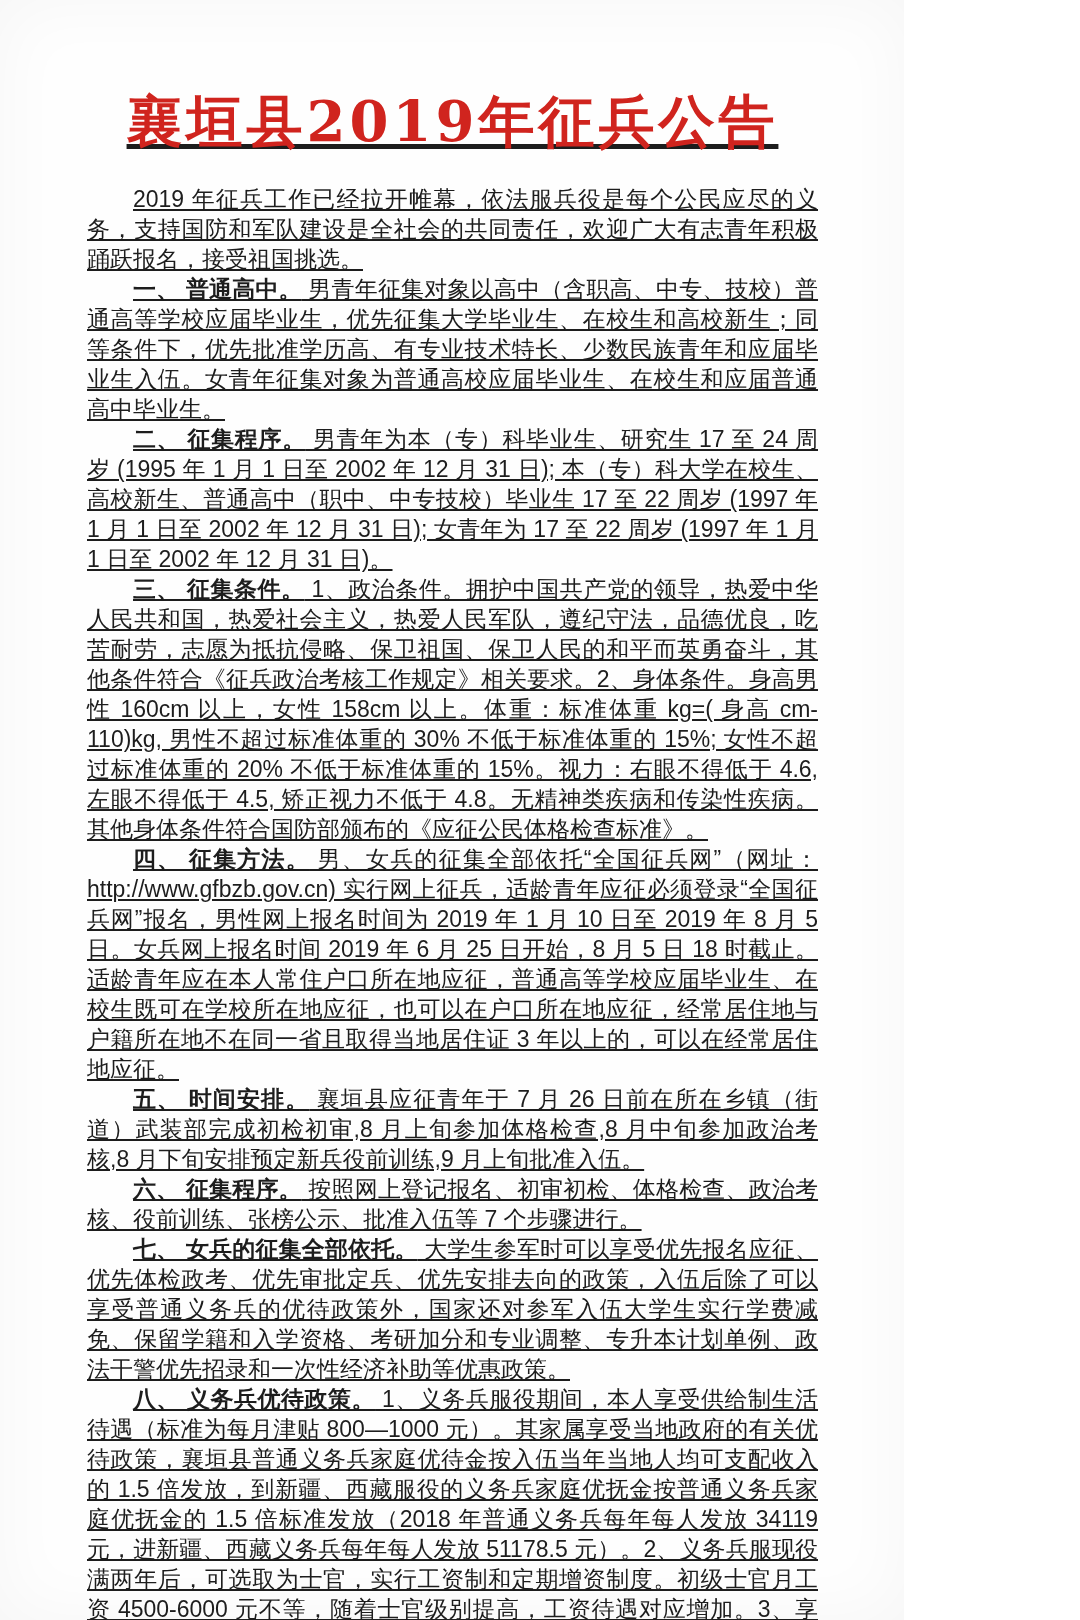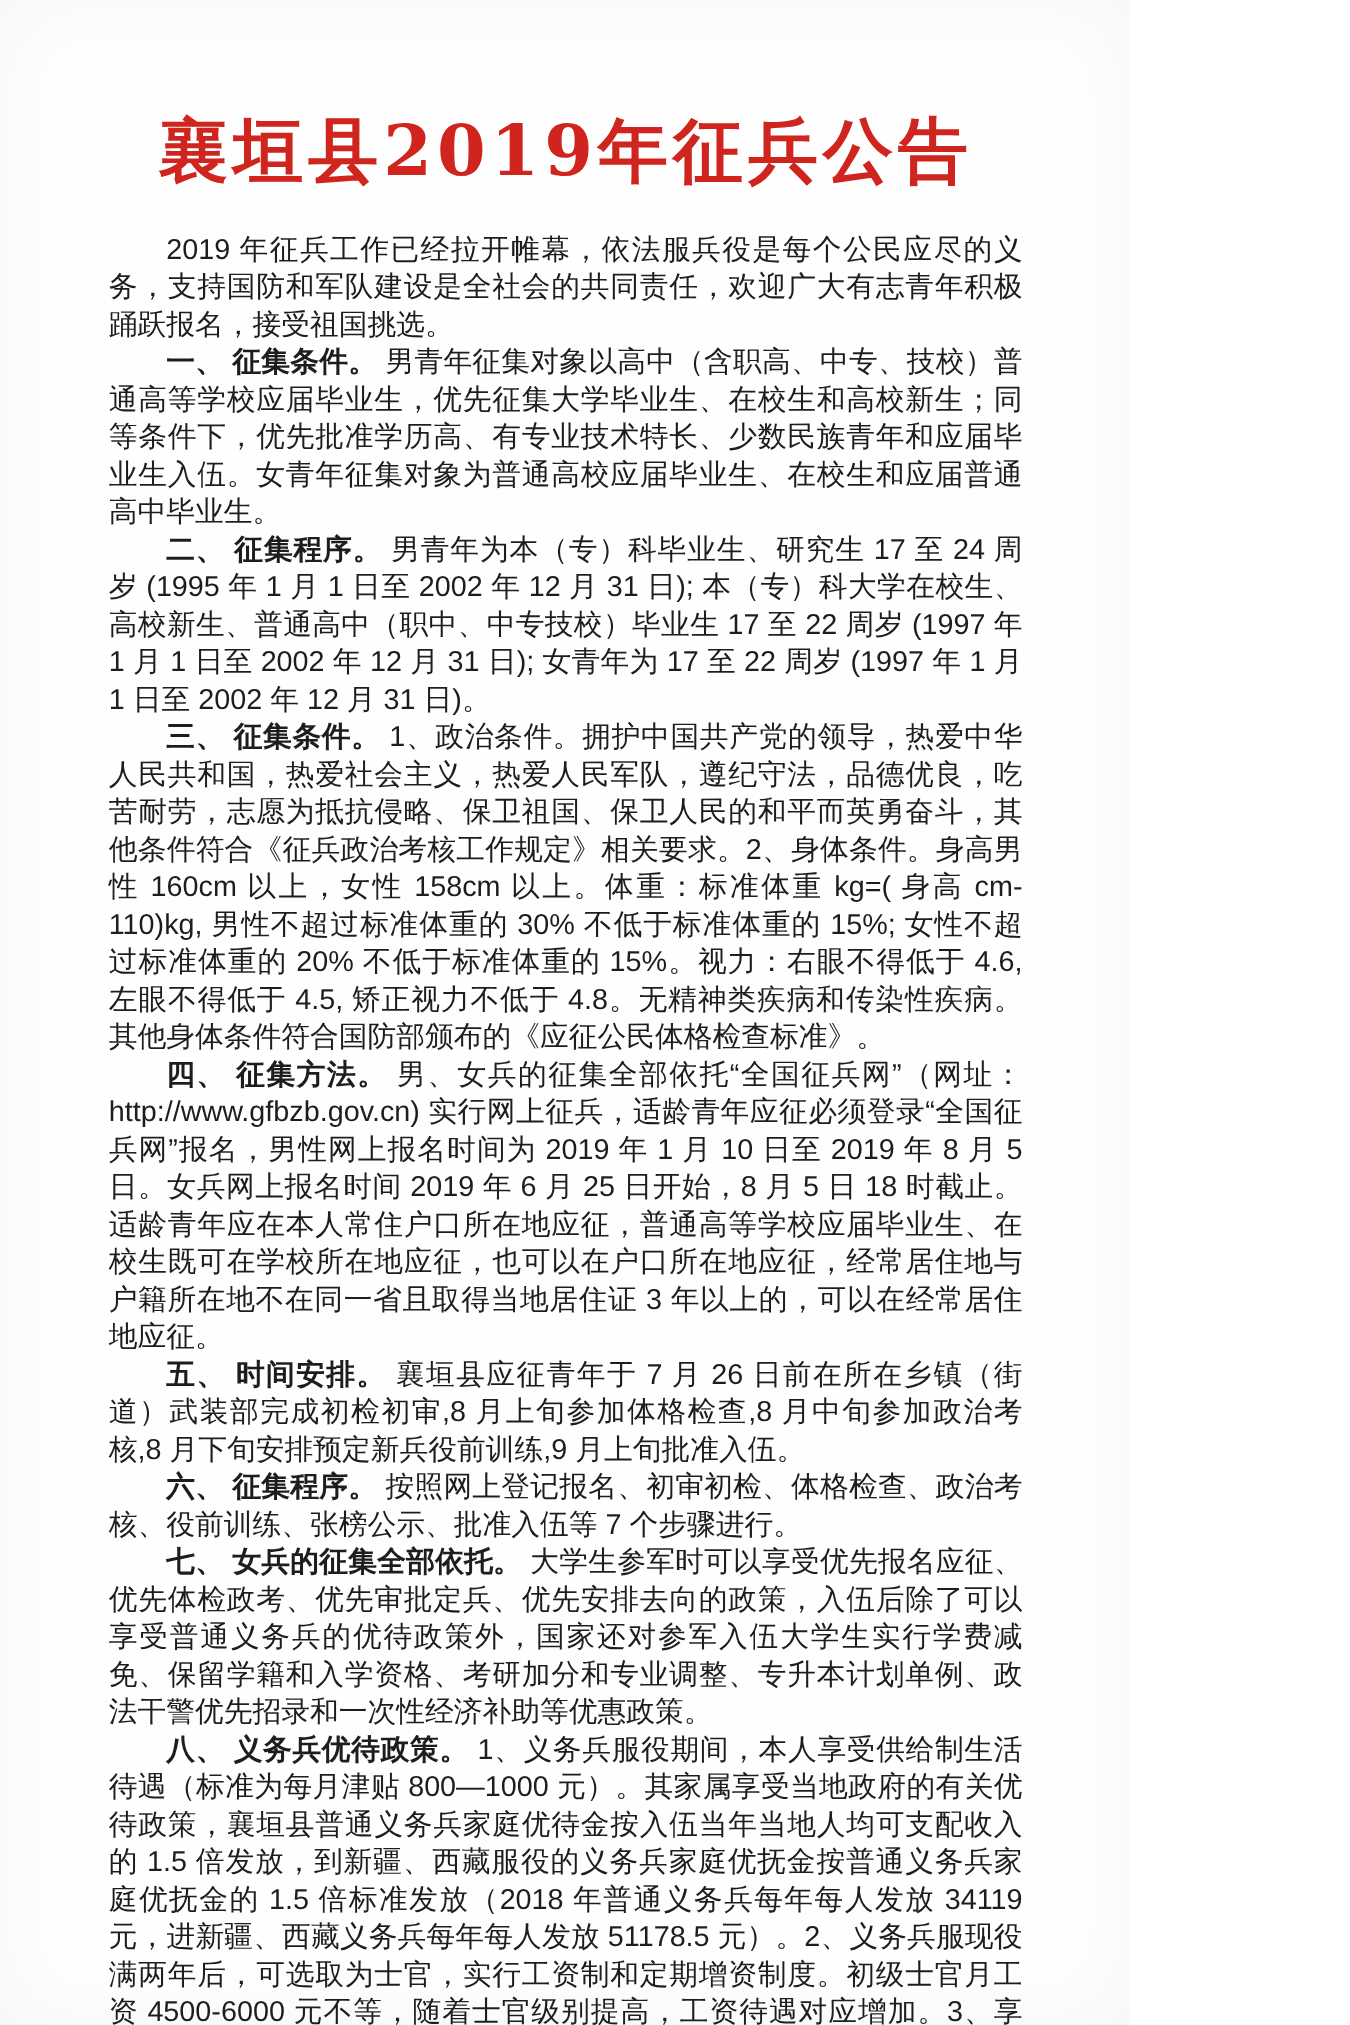--- a/index.html
+++ b/index.html
@@ -7,20 +7,21 @@
     position: relative;
     width: 904px;
     height: 1620px;
     box-sizing: border-box;
     padding: 86px 86px 0 87px;
     background: #fefefe;
     box-shadow: inset 0 0 70px rgba(0,0,0,0.035);
     font-family: "Liberation Sans", sans-serif;
     color: #1d1d1d;
     overflow: hidden;
+    text-decoration: underline;
   }
   .title {
     margin: 0 0 28px 0;
     text-align: center;
     font-family: "DejaVu Serif", serif;
     font-weight: 700;
     font-size: 56px;
     line-height: 1.25;
     letter-spacing: 4px;
     color: #d0241e;
@@ -40,21 +41,21 @@
 </style>
 </head>
 <body>
 
 <div class="page">
   <h1 class="title">襄垣县2019年征兵公告</h1>
 
   <div class="content">
     <p class="para"><span class="lead"></span><span>2019 年征兵工作已经拉开帷幕，依法服兵役是每个公民应尽的义务，支持国防和军队建设是全社会的共同责任，欢迎广大有志青年积极踊跃报名，接受祖国挑选。</span></p>
 
-    <p class="para"><span class="lead">一、 征集条件。</span><span> 男青年征集对象以高中（含职高、中专、技校）普通高等学校应届毕业生，优先征集大学毕业生、在校生和高校新生；同等条件下，优先批准学历高、有专业技术特长、少数民族青年和应届毕业生入伍。女青年征集对象为普通高校应届毕业生、在校生和应届普通高中毕业生。</span></p>
+    <p class="para"><span class="lead">一、 普通高中。</span><span> 男青年征集对象以高中（含职高、中专、技校）普通高等学校应届毕业生，优先征集大学毕业生、在校生和高校新生；同等条件下，优先批准学历高、有专业技术特长、少数民族青年和应届毕业生入伍。女青年征集对象为普通高校应届毕业生、在校生和应届普通高中毕业生。</span></p>
 
     <p class="para"><span class="lead">二、 征集程序。</span><span> 男青年为本（专）科毕业生、研究生 17 至 24 周岁 (1995 年 1 月 1 日至 2002 年 12 月 31 日); 本（专）科大学在校生、高校新生、普通高中（职中、中专技校）毕业生 17 至 22 周岁 (1997 年 1 月 1 日至 2002 年 12 月 31 日); 女青年为 17 至 22 周岁 (1997 年 1 月 1 日至 2002 年 12 月 31 日)。</span></p>
 
     <p class="para"><span class="lead">三、 征集条件。</span><span> 1、政治条件。拥护中国共产党的领导，热爱中华人民共和国，热爱社会主义，热爱人民军队，遵纪守法，品德优良，吃苦耐劳，志愿为抵抗侵略、保卫祖国、保卫人民的和平而英勇奋斗，其他条件符合《征兵政治考核工作规定》相关要求。2、身体条件。身高男性 160cm 以上，女性 158cm 以上。体重：标准体重 kg=( 身高 cm-110)kg, 男性不超过标准体重的 30% 不低于标准体重的 15%; 女性不超过标准体重的 20% 不低于标准体重的 15%。视力：右眼不得低于 4.6, 左眼不得低于 4.5, 矫正视力不低于 4.8。无精神类疾病和传染性疾病。其他身体条件符合国防部颁布的《应征公民体格检查标准》。</span></p>
 
     <p class="para"><span class="lead">四、 征集方法。</span><span> 男、女兵的征集全部依托“全国征兵网”（网址：http://www.gfbzb.gov.cn) 实行网上征兵，适龄青年应征必须登录“全国征兵网”报名，男性网上报名时间为 2019 年 1 月 10 日至 2019 年 8 月 5 日。女兵网上报名时间 2019 年 6 月 25 日开始，8 月 5 日 18 时截止。适龄青年应在本人常住户口所在地应征，普通高等学校应届毕业生、在校生既可在学校所在地应征，也可以在户口所在地应征，经常居住地与户籍所在地不在同一省且取得当地居住证 3 年以上的，可以在经常居住地应征。</span></p>
 
     <p class="para"><span class="lead">五、 时间安排。</span><span> 襄垣县应征青年于 7 月 26 日前在所在乡镇（街道）武装部完成初检初审,8 月上旬参加体格检查,8 月中旬参加政治考核,8 月下旬安排预定新兵役前训练,9 月上旬批准入伍。</span></p>
 
     <p class="para"><span class="lead">六、 征集程序。</span><span> 按照网上登记报名、初审初检、体格检查、政治考核、役前训练、张榜公示、批准入伍等 7 个步骤进行。</span></p>

